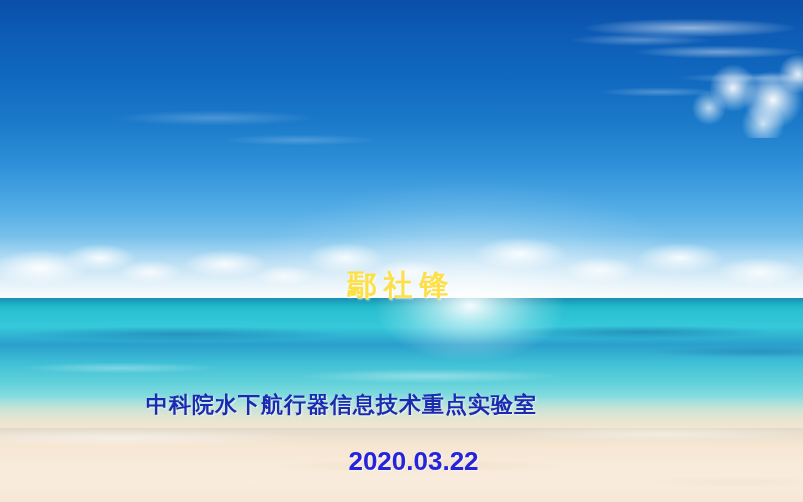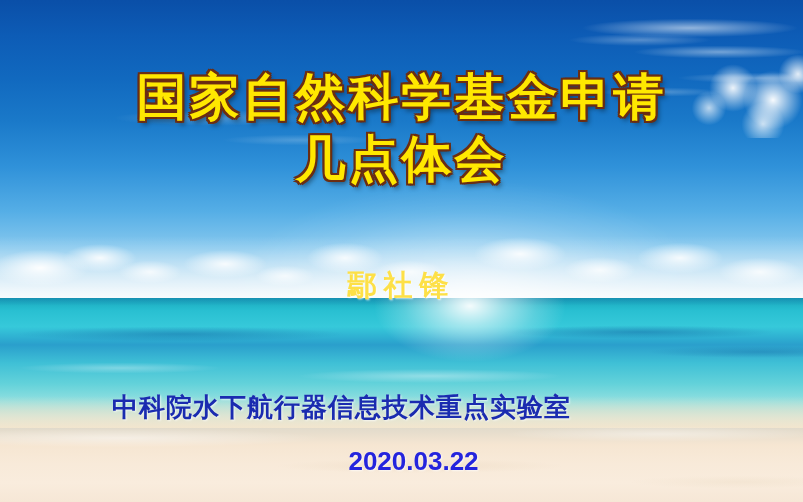--- a/index.html
+++ b/index.html
@@ -222,21 +222,21 @@
     color: #fde047;
     text-shadow: 1px 1px 2px rgba(255,255,255,0.75);
     white-space: nowrap;
   }
   .affiliation {
     position: absolute;
     left: 0;
     top: 390px;
     width: 683px;
     text-align: center;
-    font-size: 26px;
+    font-size: 22px;
     font-weight: bold;
     letter-spacing: 1px;
     color: #1a2bb0;
     text-shadow: 1px 1px 2px rgba(255,255,255,0.7);
     white-space: nowrap;
   }
   .date {
     position: absolute;
     left: 0;
     top: 446px;
@@ -265,24 +265,20 @@
 
   <div class="sea">
     <div class="sea-bands"></div>
     <div class="sun-glint"></div>
   </div>
 
   <div class="beach">
     <div class="beach-texture"></div>
   </div>
 
-  <div class="title-block">
-    <div class="title-line">国家自然科学基金申请</div>
-    <div class="title-line">几点体会</div>
-  </div>
 
   <div class="author">鄢社锋</div>
 
   <div class="affiliation">中科院水下航行器信息技术重点实验室</div>
 
   <div class="date">2020.03.22</div>
 
 </div>
 
 </body></html>

